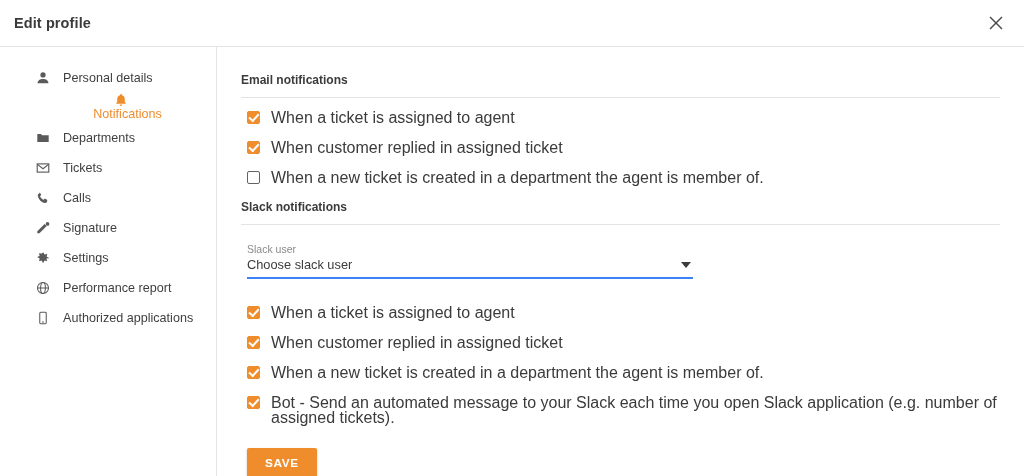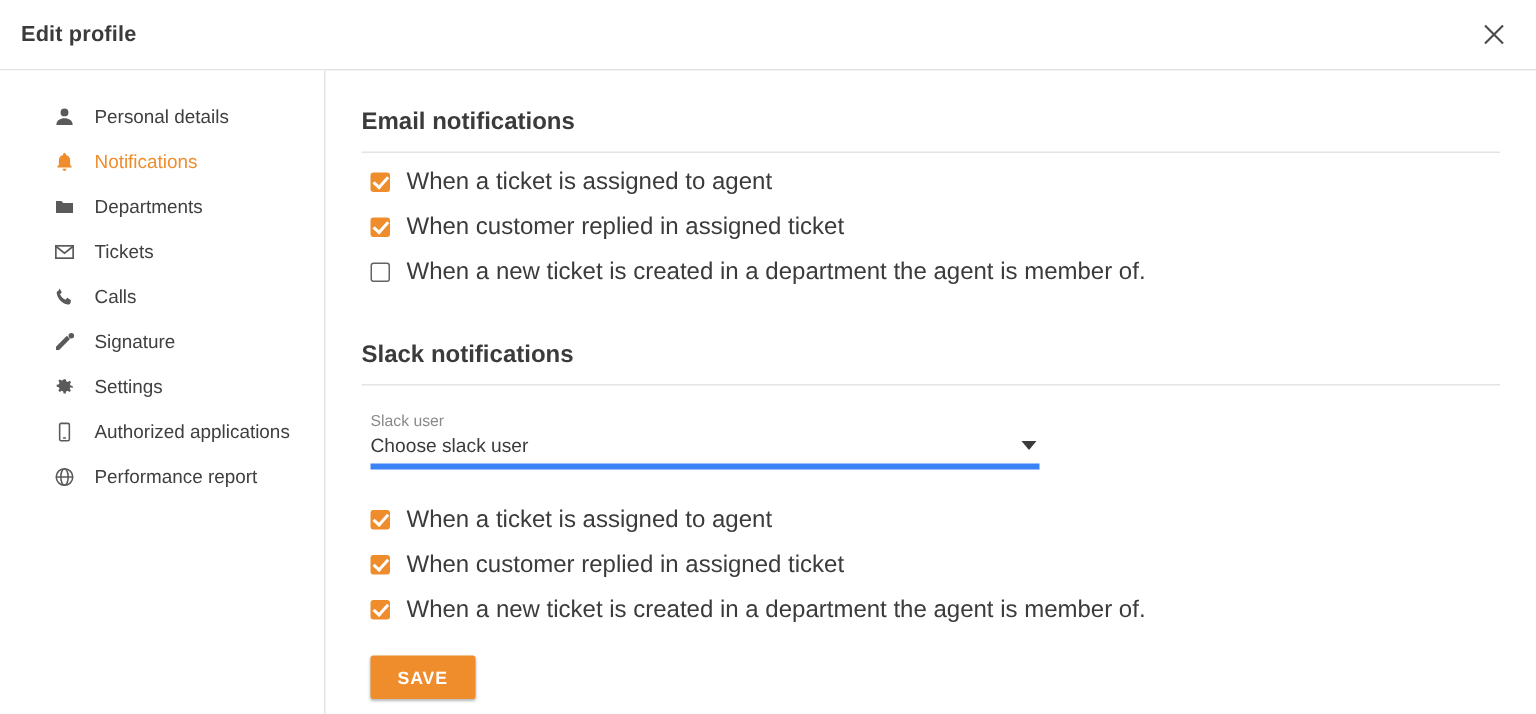--- a/index.html
+++ b/index.html
@@ -74,40 +74,40 @@
     cursor: pointer;
   }
   .nav-item .nav-icon {
     width: 24px;
     min-width: 24px;
     display: flex;
     align-items: center;
     color: #5a5a5a;
   }
   .nav-item .nav-label { padding-left: 3px; }
-  .nav-item.active { color: #ef8d2d; }
+  .nav-item.active { color: #ef8d2d; flex-direction: column; }
   .nav-item.active .nav-icon { color: #ef8d2d; }
 
   
   .content {
     flex: 1;
     padding: 18px 24px 0 24px;
     overflow: hidden;
   }
   .content-inner { max-width: 760px; }
 
   .section-title {
-    font-size: 16px;
+    font-size: 12px;
     font-weight: bold;
     color: #3b3b3b;
     padding: 8px 0 10px 0;
     border-bottom: 1px solid #e4e4e4;
     margin-bottom: 4px;
   }
-  .section-title.second { margin-top: 24px; }
+  .section-title.second { }
 
   .check-row {
     display: flex;
     align-items: flex-start;
     padding: 8px 0 7px 6px;
     font-size: 16px;
     color: #3b3b3b;
     cursor: pointer;
   }
   .check-row .cb-label { padding-left: 11px; line-height: 15px; }
@@ -146,21 +146,21 @@
   }
   .select-caption {
     font-size: 10.5px;
     color: #8a8a8a;
     margin-bottom: 2px;
   }
   .select-box {
     display: flex;
     align-items: center;
     justify-content: space-between;
-    border-bottom: 4px solid #3b82f6;
+    border-bottom: 2px solid #3b82f6;
     padding: 0 2px 5px 0;
     cursor: pointer;
   }
   .select-value { font-size: 12.8px; color: #3b3b3b; }
   .select-arrow {
     width: 0; height: 0;
     border-left: 5px solid transparent;
     border-right: 5px solid transparent;
     border-top: 6px solid #3b3b3b;
   }
@@ -266,36 +266,36 @@
           <svg width="14" height="14" viewBox="0 0 16 16" fill="currentColor">
               <path d="M8 5.2A2.8 2.8 0 1 0 8 10.8 2.8 2.8 0 0 0 8 5.2zm6.2 3.6.1-.8-.1-.8-1.6-.3-.5-1.2.9-1.4-1.1-1.1-1.4.9-1.2-.5-.3-1.6H7.3L7 2.6l-1.2.5-1.4-.9L3.3 3.3l.9 1.4-.5 1.2-1.6.3-.1.8.1.8 1.6.3.5 1.2-.9 1.4 1.1 1.1 1.4-.9 1.2.5.3 1.6h1.6l.3-1.6 1.2-.5 1.4.9 1.1-1.1-.9-1.4.5-1.2z"></path>
             </svg>
         </span>
         <span class="nav-label">Settings</span>
       </div>
 
       <div class="nav-item">
         <span class="nav-icon">
           <svg width="14" height="14" viewBox="0 0 16 16" fill="none" stroke="currentColor" stroke-width="1.2">
-              <rect x="4.3" y="1.4" width="7.4" height="13.2" rx="1.1"></rect>
-              <line x1="6.9" y1="12.6" x2="9.1" y2="12.6"></line>
-            </svg>
-        </span>
-        <span class="nav-label">Authorized applications</span>
-      </div>
-
-      <div class="nav-item">
-        <span class="nav-icon">
-          <svg width="14" height="14" viewBox="0 0 16 16" fill="none" stroke="currentColor" stroke-width="1.2">
               <circle cx="8" cy="8" r="6.3"></circle>
               <ellipse cx="8" cy="8" rx="2.8" ry="6.3"></ellipse>
               <line x1="1.8" y1="8" x2="14.2" y2="8"></line>
             </svg>
         </span>
         <span class="nav-label">Performance report</span>
+      </div>
+
+      <div class="nav-item">
+        <span class="nav-icon">
+          <svg width="14" height="14" viewBox="0 0 16 16" fill="none" stroke="currentColor" stroke-width="1.2">
+              <rect x="4.3" y="1.4" width="7.4" height="13.2" rx="1.1"></rect>
+              <line x1="6.9" y1="12.6" x2="9.1" y2="12.6"></line>
+            </svg>
+        </span>
+        <span class="nav-label">Authorized applications</span>
       </div>
 
     </div>
 
     <div class="content">
       <div class="content-inner">
 
         <div class="section-title">Email notifications</div>
 
         <div class="check-row">
@@ -333,20 +333,24 @@
         <div class="check-row">
           <span class="cb checked"></span>
           <span class="cb-label">When customer replied in assigned ticket</span>
         </div>
 
         <div class="check-row">
           <span class="cb checked"></span>
           <span class="cb-label">When a new ticket is created in a department the agent is member of.</span>
         </div>
 
+        <div class="check-row">
+          <span class="cb checked"></span>
+          <span class="cb-label">Bot - Send an automated message to your Slack each time you open Slack application (e.g. number of assigned tickets).</span>
+        </div>
 
         <button class="save-btn">SAVE</button>
 
       </div>
     </div>
 
   </div>
 </div>
 
 </body></html>

